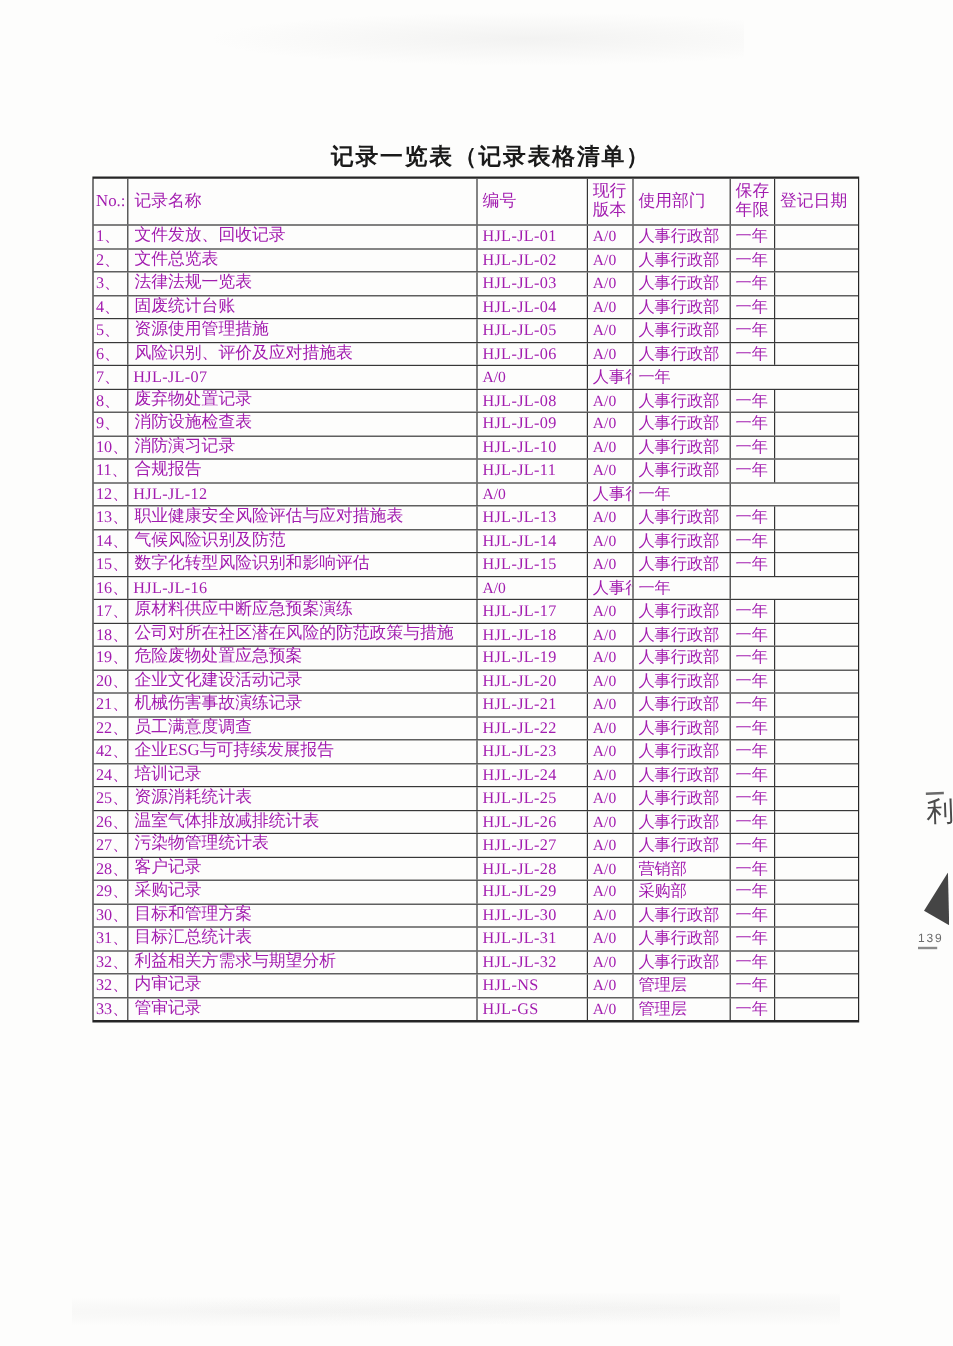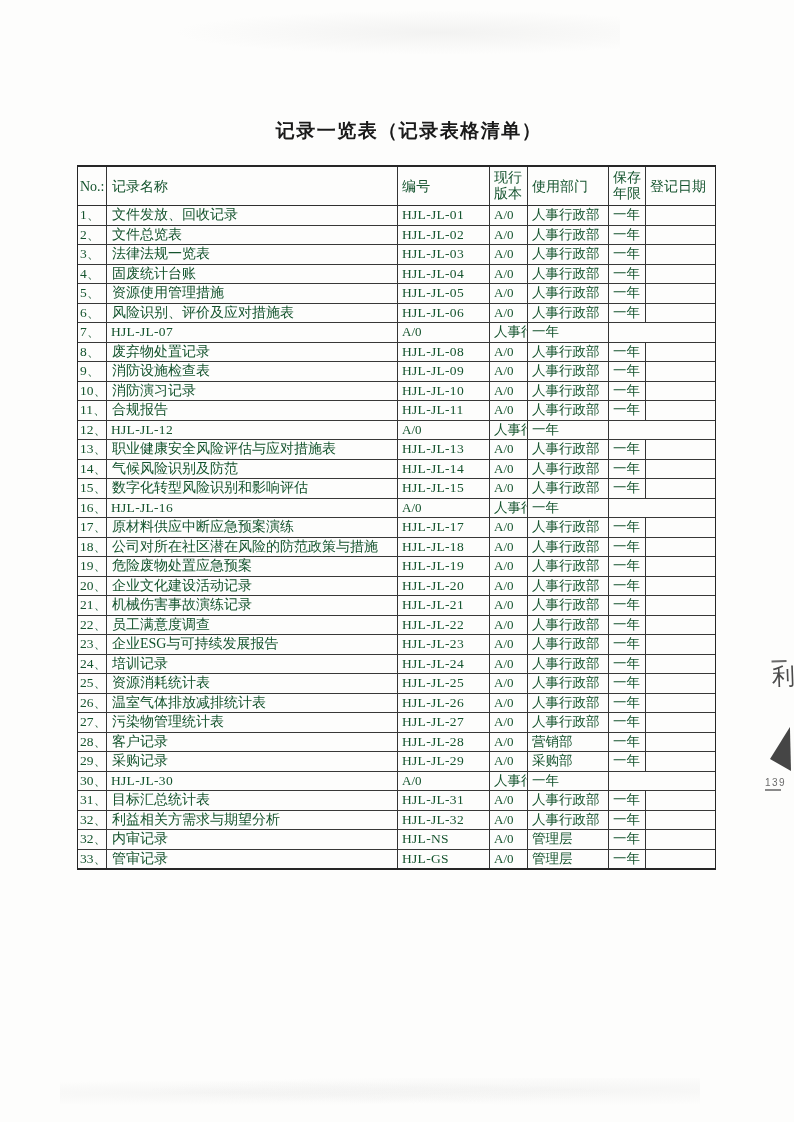--- a/index.html
+++ b/index.html
@@ -41,27 +41,27 @@
     text-align: center;
     font-size: 19px;
     font-weight: 700;
     letter-spacing: 1.5px;
     color: #1a1a1a;
     font-family: "Liberation Sans", sans-serif;
   }
   .record-table {
     position: absolute;
     left: 77px;
-    top: 165px;
+    top: 147px;
     width: 637px;
     border: 2px solid #262626;
     border-left-width: 1px;
     border-right-width: 1px;
     background: #fdfdfc;
-    color: #14532d;
+    color: #a21caf;
   }
   .thead, .trow {
     display: grid;
     grid-template-columns: 29px 291px 92px 38px 81px 37px 1fr;
   }
   .thead {
     height: 38px;
     border-bottom: 1px solid #303030;
   }
   .trow { height: 18.5px; }
@@ -350,21 +350,21 @@
         <div class="trow">
           <div class="cell c-no">22、</div>
           <div class="cell c-name">员工满意度调查</div>
           <div class="cell c-code">HJL-JL-22</div>
           <div class="cell c-ver">A/0</div>
           <div class="cell c-dept">人事行政部</div>
           <div class="cell c-ret">一年</div>
           <div class="cell c-date"></div>
         </div>
         <div class="trow">
-          <div class="cell c-no">23、</div>
+          <div class="cell c-no">42、</div>
           <div class="cell c-name">企业ESG与可持续发展报告</div>
           <div class="cell c-code">HJL-JL-23</div>
           <div class="cell c-ver">A/0</div>
           <div class="cell c-dept">人事行政部</div>
           <div class="cell c-ret">一年</div>
           <div class="cell c-date"></div>
         </div>
         <div class="trow">
           <div class="cell c-no">24、</div>
           <div class="cell c-name">培训记录</div>
@@ -414,20 +414,21 @@
           <div class="cell c-no">29、</div>
           <div class="cell c-name">采购记录</div>
           <div class="cell c-code">HJL-JL-29</div>
           <div class="cell c-ver">A/0</div>
           <div class="cell c-dept">采购部</div>
           <div class="cell c-ret">一年</div>
           <div class="cell c-date"></div>
         </div>
         <div class="trow">
           <div class="cell c-no">30、</div>
+          <div class="cell c-name">目标和管理方案</div>
           <div class="cell c-code">HJL-JL-30</div>
           <div class="cell c-ver">A/0</div>
           <div class="cell c-dept">人事行政部</div>
           <div class="cell c-ret">一年</div>
           <div class="cell c-date"></div>
         </div>
         <div class="trow">
           <div class="cell c-no">31、</div>
           <div class="cell c-name">目标汇总统计表</div>
           <div class="cell c-code">HJL-JL-31</div>

